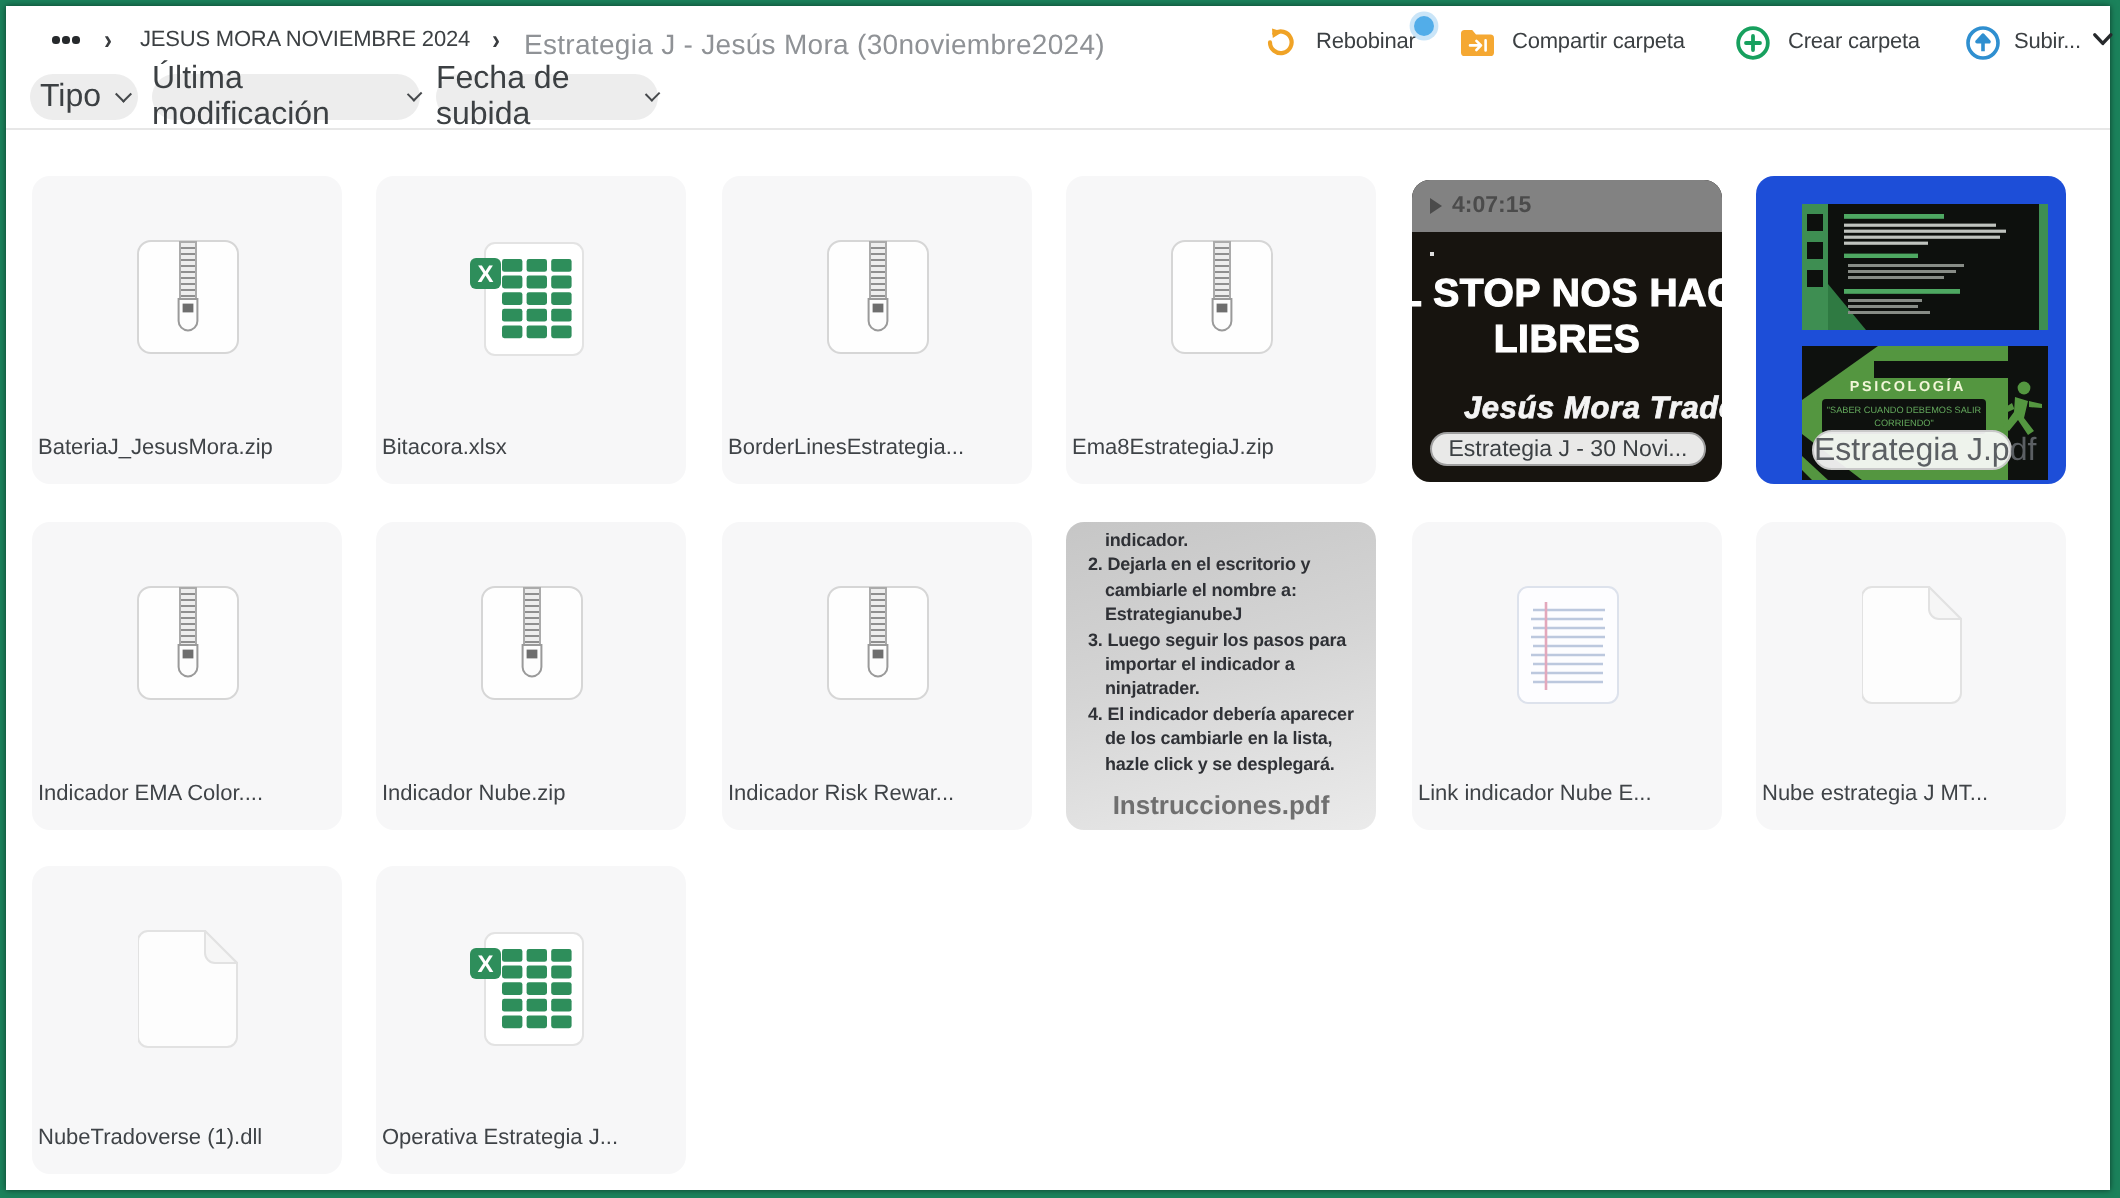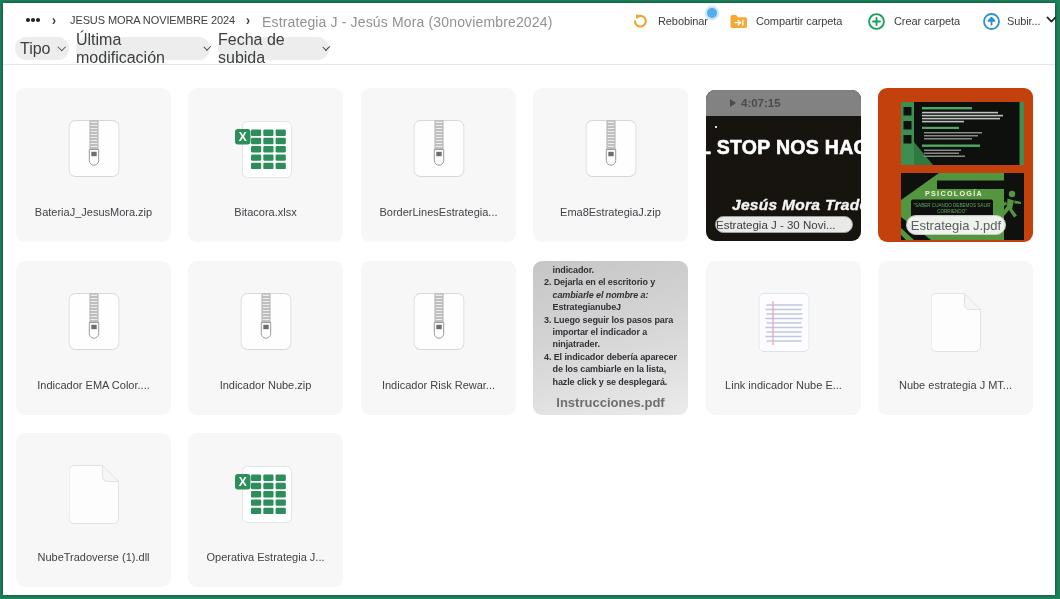--- a/index.html
+++ b/index.html
@@ -21,46 +21,46 @@
            box-shadow:0 0 0 2.2px rgba(158,208,242,.55); left:707px; top:8px; }
   .chev-edge { position:absolute; left:1046px; top:16px; }
   
   .pill { position:absolute; top:37px; background:#ededed; border-radius:12px; height:23px;
           display:flex; align-items:center; justify-content:center; color:#3c4043; font-size:16px; }
   .pill .ch { width:5.5px; height:5.5px; border-right:1.5px solid #45484b; border-bottom:1.5px solid #45484b;
               transform:rotate(45deg); margin-left:8px; margin-top:-3px; }
   
   .card { position:absolute; width:155px; height:154px; background:#f7f7f8; border-radius:9px; }
   .card .icon { position:absolute; left:50%; top:32px; transform:translateX(-50%); }
-  .card .label { position:absolute; left:3px; right:3px; bottom:24px; text-align:center;
+  .card .label { position:absolute; left:3px; right:3px; bottom:12px; 
                  font-size:11px; color:#3f4347; white-space:nowrap; overflow:hidden; }
   
   .c1{left:16px;} .c2{left:188px;} .c3{left:361px;} .c4{left:533px;} .c5{left:706px;} .c6{left:878px;}
   .r1{top:88px;} .r2{top:261px;} .r3{top:433px;}
   
   .vcard { background:#17140f; overflow:hidden; }
   .vbar { position:absolute; left:0; top:0; right:0; height:26px; background:#828282;
-          color:#4b4b4b; font-size:11.5px; font-weight:bold; display:flex; align-items:center; padding-left:24px; }
+          color:#4b4b4b; font-size:11.5px; font-weight:bold; display:flex; align-items:center; padding-left:9px; }
   .vbar .tri { width:0; height:0; border-left:6px solid #4b4b4b; border-top:4px solid transparent;
                border-bottom:4px solid transparent; margin-right:5px; }
   .vdot { position:absolute; left:9px; top:36px; width:2px; height:2px; background:#ddd; }
   .vtitle { -webkit-text-stroke:.6px #fff; position:absolute; top:46px; left:50%; transform:translateX(-50%); white-space:nowrap;
             color:#fff; font-weight:bold; font-size:19.5px; letter-spacing:.3px; text-align:center; }
   .vtitle2 { -webkit-text-stroke:.6px #fff; position:absolute; top:69px; left:0; right:0; text-align:center; color:#fff;
              font-weight:bold; font-size:19.5px; letter-spacing:.3px; }
   .vsig { -webkit-text-stroke:.4px #f4f4f4; position:absolute; top:106px; left:26px; white-space:nowrap; color:#f4f4f4;
           font-style:italic; font-weight:bold; font-size:15.5px; letter-spacing:.3px; }
   .vpill { position:absolute; left:9px; right:8px; top:126px; height:17px; background:rgba(244,244,244,.95);
-           border:1.5px solid #9f9f9f; border-radius:10px; font-size:11.5px; color:#3c4043; line-height:17px;
+           border:1.5px solid #9f9f9f; border-radius:10px; text-align:center; font-size:11.5px; color:#3c4043; line-height:17px;
            white-space:nowrap; overflow:hidden; }
   
-  .pcard { background:#c2410c; overflow:hidden; }
+  .pcard { background:#1d4ed8; overflow:hidden; }
   .slide { position:absolute; left:23px; width:123px; }
   .pdfpill { position:absolute; left:28px; width:100px; top:127px; height:20px; background:rgba(250,250,250,.93);
-             border:1px solid #c9c9c9; border-radius:11px; text-align:center; font-size:13px; color:#5b5f63; line-height:20px;
+             border:1px solid #c9c9c9; border-radius:11px; text-align:center; font-size:16px; color:#5b5f63; line-height:20px;
              white-space:nowrap; }
   
   .icard { background:linear-gradient(165deg,#c6c6c6 0%,#d4d4d4 45%,#ebebeb 100%); overflow:hidden;
            font-weight:bold; color:#2f3136; font-size:9px;padding-left:48px; }
   .icard .tl { position:absolute; left:11px; right:2px; white-space:nowrap; letter-spacing:-.1px; }
   .icard .ind { padding-left:8.5px; }
   .icard .lbl { position:absolute; bottom:5px; left:0; right:0; text-align:center; font-weight:bold;
                 color:#6f6f6f; font-size:13px; }
 </style>
 </head>
@@ -193,20 +193,21 @@
   <path d="M20.8 29.5 h9.4 v11 a4.7 4.7 0 0 1 -9.4 0 z" fill="#fdfdfd" stroke="#9a9a9a"></path>
   <rect x="22.8" y="31.8" width="5.4" height="4.4" fill="#6e6e6e"></rect>
 </svg></div>
     <div class="label">Ema8EstrategiaJ.zip</div>
   </div>
 
 <div class="card c5 r1 vcard" style="top:90px; height:151px;">
   <div class="vbar"><span class="tri"></span>4:07:15</div>
     <div class="vdot"></div>
   <div class="vtitle">EL STOP NOS HACE</div>
+  <div class="vtitle2">LIBRES</div>
   <div class="vsig">Jesús Mora Trader</div>
   <div class="vpill">Estrategia J - 30 Novi...</div>
 </div>
 
 <div class="card c6 r1 pcard">
   <svg class="slide" style="top:14px;" width="123" height="63" viewBox="0 0 123 63">
     <rect width="123" height="63" fill="#0d100d"></rect>
     <rect x="0" y="0" width="13" height="63" fill="#3e8e52"></rect>
     <rect x="2.5" y="5" width="8" height="8.5" fill="#0d100d"></rect>
     <rect x="2.5" y="19" width="8" height="8.5" fill="#0d100d"></rect>
@@ -308,21 +309,21 @@
   </g>
   <path d="M20.8 29.5 h9.4 v11 a4.7 4.7 0 0 1 -9.4 0 z" fill="#fdfdfd" stroke="#9a9a9a"></path>
   <rect x="22.8" y="31.8" width="5.4" height="4.4" fill="#6e6e6e"></rect>
 </svg></div>
     <div class="label">Indicador Risk Rewar...</div>
   </div>
 
 <div class="card c4 r2 icard">
   <div class="tl ind" style="top:4px;">indicador.</div>
   <div class="tl" style="top:16.4px;">2.&nbsp;Dejarla en el escritorio y</div>
-  <div class="tl ind" style="top:28.8px;font-style:italic;">cambiarle el nombre a:</div>
+  <div class="tl ind" style="top:28.8px;">cambiarle el nombre a:</div>
   <div class="tl ind" style="top:41.2px;">EstrategianubeJ</div>
   <div class="tl" style="top:53.6px;">3.&nbsp;Luego seguir los pasos para</div>
   <div class="tl ind" style="top:66px;">importar el indicador a</div>
   <div class="tl ind" style="top:78.4px;">ninjatrader.</div>
   <div class="tl" style="top:90.8px;">4.&nbsp;El indicador debería aparecer</div>
   <div class="tl ind" style="top:103.2px;">de los cambiarle en la lista,</div>
   <div class="tl ind" style="top:115.6px;">hazle click y se desplegará.</div>
   <div class="lbl">Instrucciones.pdf</div>
 </div>
 

